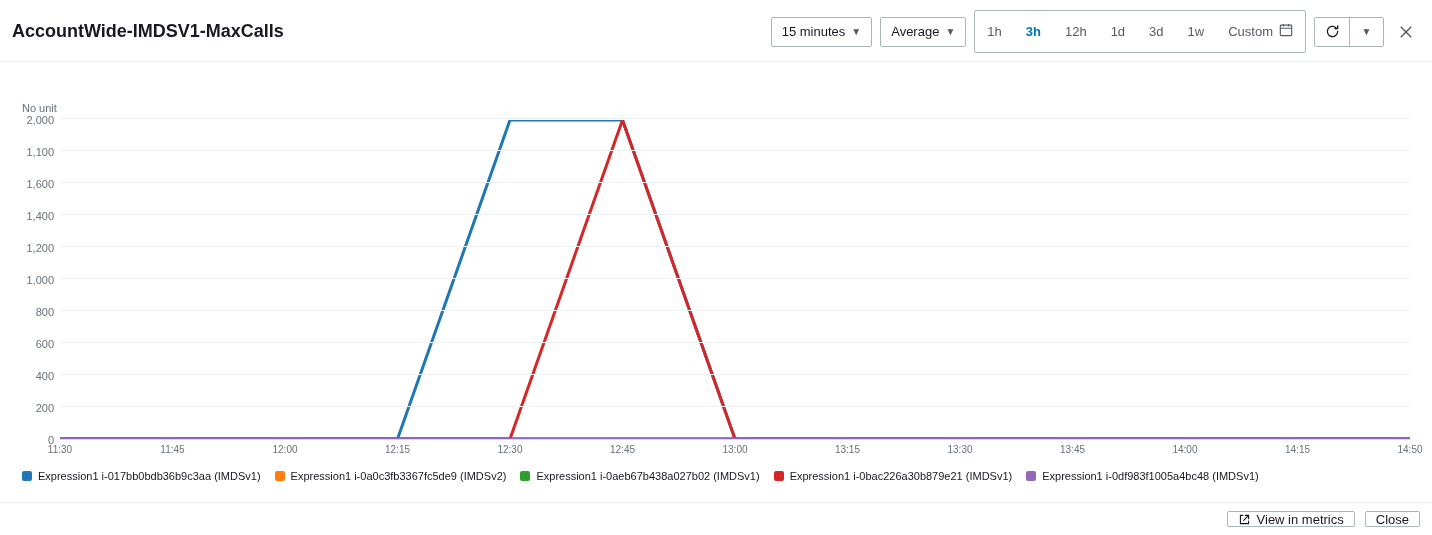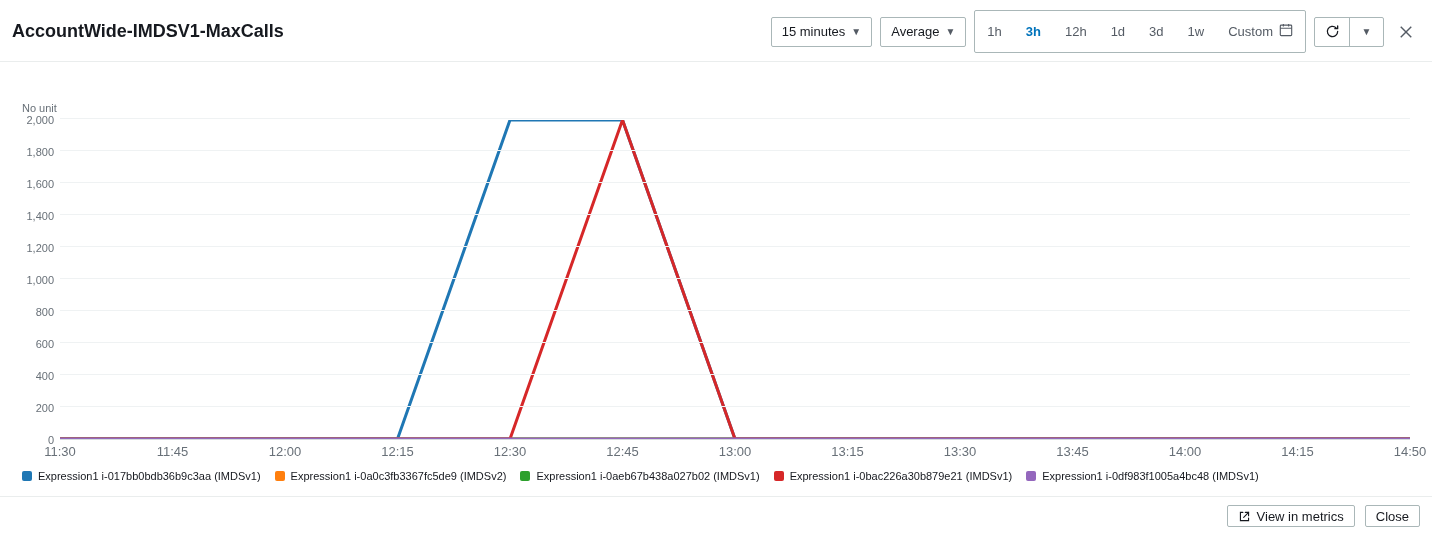--- a/index.html
+++ b/index.html
@@ -123,21 +123,21 @@
     .x-axis {
       display: flex;
       margin-left: 38px;
       height: 18px;
       position: relative;
       margin-top: 4px;
     }
     .x-tick {
       position: absolute;
       transform: translateX(-50%);
-      font-size: 13px;
+      font-size: 10px;
       color: #687078;
     }
     svg.lines {
       position: absolute;
       left: 0; top: 0; width: 100%; height: 100%;
     }
     .legend {
       margin-top: 8px;
       display: flex;
       flex-wrap: wrap;
@@ -159,21 +159,21 @@
       position: absolute;
       bottom: 0;
       left: 0; right: 0;
       border-top: 1px solid #eaeded;
       padding: 8px 12px;
       display: flex;
       justify-content: flex-end;
       gap: 10px;
       background: #fff;
     }
-    .footer .btn { height: 22px; text-align: right; }
+    .footer .btn { height: 16px; text-align: right; }
     .caret { font-size: 10px; color: #545b64; }
   </style>
 </head>
 <body>
 
 <div class="header">
   <div class="title">AccountWide-IMDSV1-MaxCalls</div>
 
   <div class="dd">
     <span>15 minutes</span>
@@ -232,21 +232,21 @@
     <div class="y-axis" id="y-axis">
         <div class="y-tick" style="bottom: 0px;">0</div>
         <div class="y-tick" style="bottom: 32px;">200</div>
         <div class="y-tick" style="bottom: 64px;">400</div>
         <div class="y-tick" style="bottom: 96px;">600</div>
         <div class="y-tick" style="bottom: 128px;">800</div>
         <div class="y-tick" style="bottom: 160px; margin-top: 38px;">1,000</div>
         <div class="y-tick" style="bottom: 192px;">1,200</div>
         <div class="y-tick" style="bottom: 224px;">1,400</div>
         <div class="y-tick" style="bottom: 256px;">1,600</div>
-        <div class="y-tick" style="bottom: 288px;">1,800</div>
+        <div class="y-tick" style="bottom: 288px;">1,100</div>
         <div class="y-tick" style="bottom: 320px;">2,000</div>
       </div>
     <div class="plot" id="plot">
       <svg class="lines" id="lines" preserveAspectRatio="none" viewBox="0 0 1000 1000">
           <polyline points="0,1000 83.33333333333333,1000 166.66666666666666,1000 250,1000 333.3333333333333,0 416.6666666666667,0 500,1000 583.3333333333334,1000 666.6666666666666,1000 750,1000 833.3333333333334,1000 916.6666666666666,1000 1000,1000" fill="none" stroke="#1f77b4" stroke-width="3" vector-effect="non-scaling-stroke"></polyline>
           <polyline points="0,1000 83.33333333333333,1000 166.66666666666666,1000 250,1000 333.3333333333333,1000 416.6666666666667,1000 500,1000 583.3333333333334,1000 666.6666666666666,1000 750,1000 833.3333333333334,1000 916.6666666666666,1000 1000,1000" fill="none" stroke="#ff7f0e" stroke-width="3" vector-effect="non-scaling-stroke"></polyline>
           <polyline points="0,1000 83.33333333333333,1000 166.66666666666666,1000 250,1000 333.3333333333333,1000 416.6666666666667,1000 500,1000 583.3333333333334,1000 666.6666666666666,1000 750,1000 833.3333333333334,1000 916.6666666666666,1000 1000,1000" fill="none" stroke="#2ca02c" stroke-width="3" vector-effect="non-scaling-stroke"></polyline>
           <polyline points="0,1000 83.33333333333333,1000 166.66666666666666,1000 250,1000 333.3333333333333,1000 416.6666666666667,0 500,1000 583.3333333333334,1000 666.6666666666666,1000 750,1000 833.3333333333334,1000 916.6666666666666,1000 1000,1000" fill="none" stroke="#d62728" stroke-width="3" vector-effect="non-scaling-stroke"></polyline>
           <polyline points="0,1000 83.33333333333333,1000 166.66666666666666,1000 250,1000 333.3333333333333,1000 416.6666666666667,1000 500,1000 583.3333333333334,1000 666.6666666666666,1000 750,1000 833.3333333333334,1000 916.6666666666666,1000 1000,1000" fill="none" stroke="#9467bd" stroke-width="3" vector-effect="non-scaling-stroke"></polyline>
         </svg>

